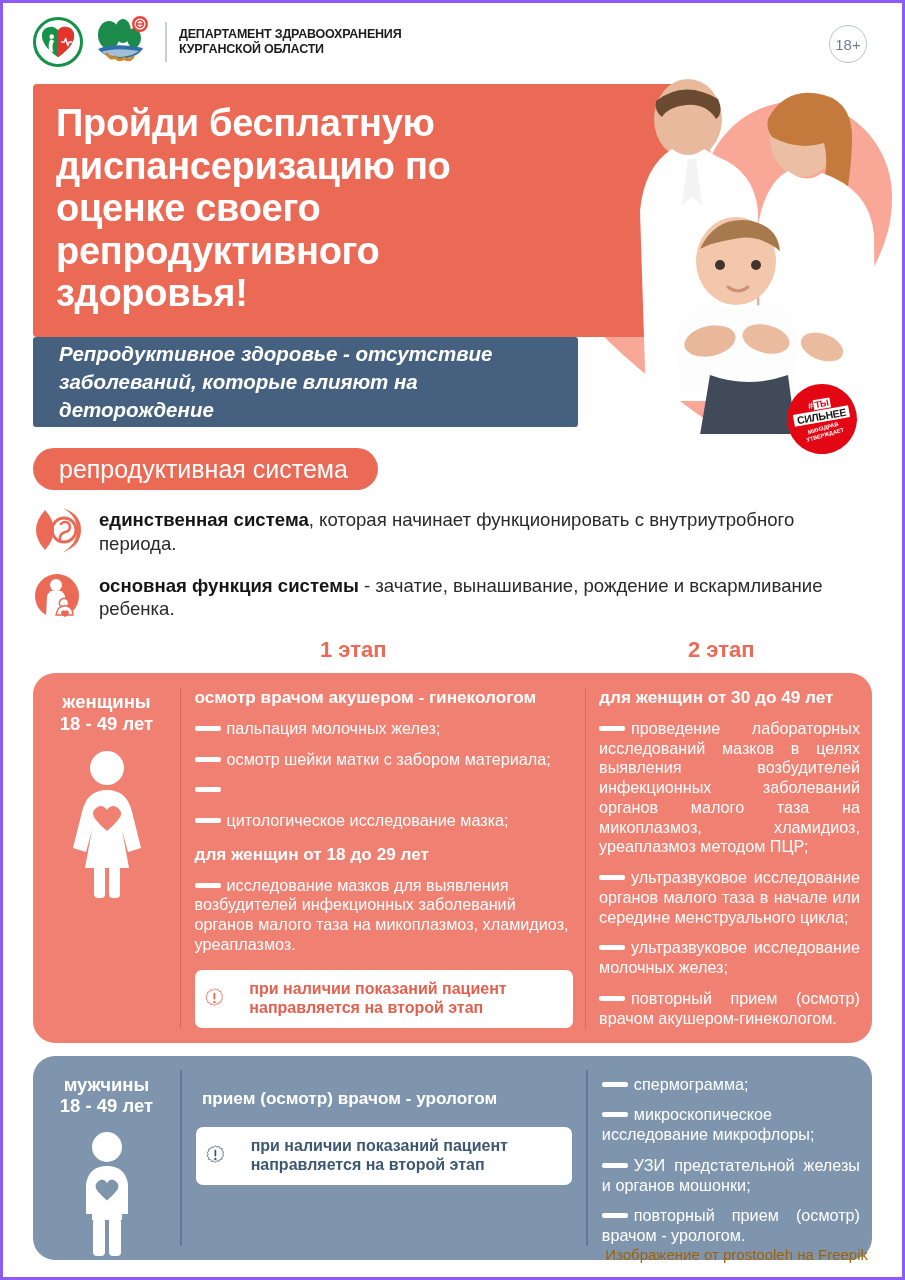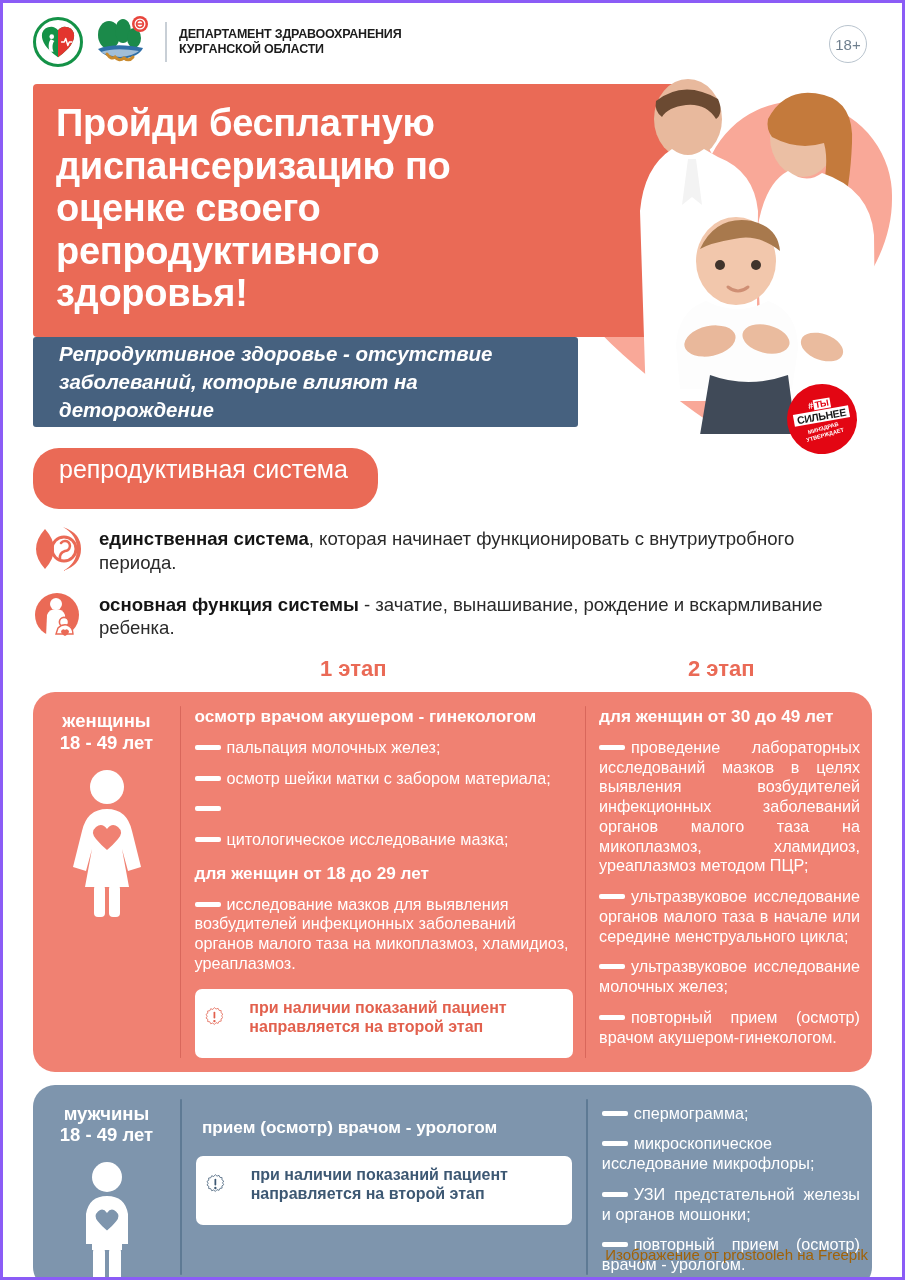--- a/index.html
+++ b/index.html
@@ -112,21 +112,21 @@
 
   
   .repro {
     margin: 14px 30px 0 30px;
     position: relative; z-index: 5;
   }
   .pill {
     display: inline-block;
     background: #ea6a56; color: #fff;
     font-size: 25px; font-weight: 500;
-    padding: 7px 30px 25px 26px;
+    padding: 7px 30px 6px 26px;
     border-radius: 26px;
     font-family: "Liberation Sans", sans-serif;
   }
   .repro-item {
     display: flex; align-items: flex-start; gap: 12px;
     margin-top: 16px;
   }
   .repro-item:first-of-type { margin-top: 18px; }
   .repro-ico { flex: 0 0 54px; width: 54px; height: 48px; }
   .repro-txt {
@@ -196,21 +196,21 @@
   .bullet .dash {
     display: inline-block; width: 26px; height: 5px;
     background: #ffffff; border-radius: 2px;
     vertical-align: 3px; margin-right: 6px;
   }
   .just { text-align: justify; }
 
   .notice {
     background: #ffffff; border-radius: 7px;
     margin-top: 15px;
-    padding: 9px 12px 21px 10px;
+    padding: 9px 12px 10px 10px;
     display: flex; align-items: center; gap: 26px;
     width: 378px;
   }
   .notice-txt {
     color: #e2604d; font-weight: 800; font-size: 16px; line-height: 1.22;
     font-family: "Liberation Sans", sans-serif;
   }
   .card-men .notice { width: 376px; margin-top: 18px; }
   .card-men .notice-txt { color: #3d5873; }
 

